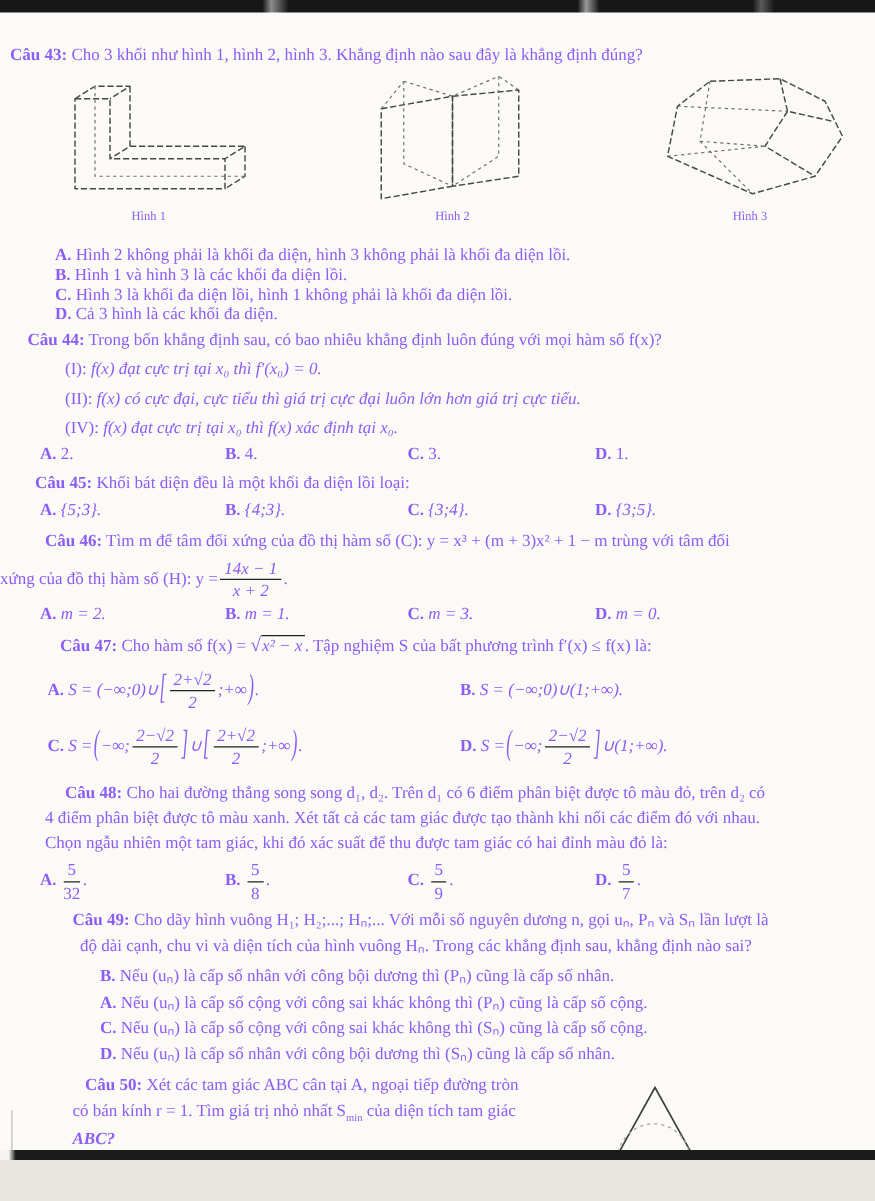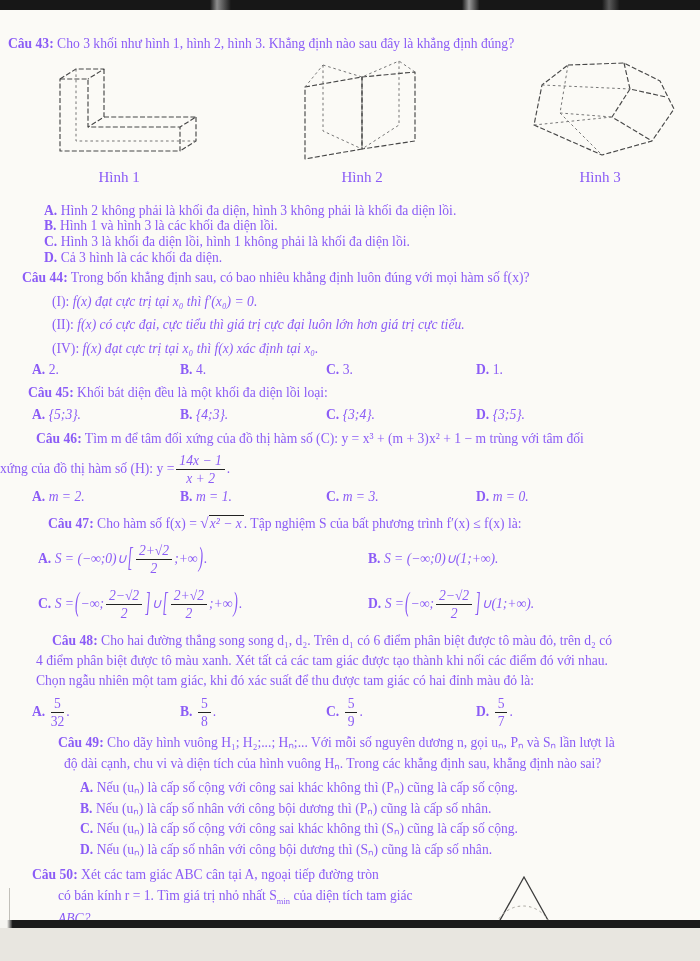--- a/index.html
+++ b/index.html
@@ -31,21 +31,21 @@
   .frac .den { display:block; padding-top:1px; }
   
   .bigb { display:inline-block; transform:scaleY(2.05); transform-origin:50% 52%; margin:0 1px; font-weight:400; }
   
   .sqrt { white-space:nowrap; }
   .sqrt .sign { font-size:1.12em; }
   .sqrt .body { border-top:1.2px solid #222; padding:0 2px 0 1px; }
   sub { font-size:0.62em; }
   .figrow { display:flex; padding:4px 16px 0 30px; justify-content:space-between; }
   .figbox { text-align:center; }
-  .figcap { margin-top:2px; font-size:15px; }
+  .figcap { margin-top:2px; font-size:10px; }
   svg .solid { fill:none; stroke:#474747; stroke-width:1.15; stroke-dasharray:5 2.2; stroke-linejoin:round; }
   svg .hid { fill:none; stroke:#6f6f6f; stroke-width:0.95; stroke-dasharray:2.6 2.8; }
   svg .tri { fill:none; stroke:#3c3c3c; stroke-width:1.3; }
   svg .incircle { fill:none; stroke:#a5a29b; stroke-width:1; stroke-dasharray:2.5 3.2; }
   .stline { padding-left:52px; margin-top:6.5px; }
   .q43opts > div { padding-left:44px; line-height:15.6px; }
 </style>
 </head>
 <body>
 
@@ -194,37 +194,37 @@
     </div>
   </section>
 
   <section style="margin-top:4px;">
     <div class="line" style="padding-left:58px;">
       <b class="ql">Câu 49:</b>
       <span>Cho dãy hình vuông H₁; H₂;...; Hₙ;... Với mỗi số nguyên dương n, gọi uₙ, Pₙ và Sₙ lần lượt là</span>
     </div>
     <div class="line" style="padding-left:64px; margin-top:4px;">độ dài cạnh, chu vi và diện tích của hình vuông Hₙ. Trong các khẳng định sau, khẳng định nào sai?</div>
     <div style="padding-left:80px; margin-top:5px; line-height:20.5px;">
+      <div><span class="ol">B.</span> <span>Nếu (uₙ) là cấp số nhân với công bội dương thì (Pₙ) cũng là cấp số nhân.</span></div>
       <div><span class="ol">A.</span> <span>Nếu (uₙ) là cấp số cộng với công sai khác không thì (Pₙ) cũng là cấp số cộng.</span></div>
-      <div><span class="ol">B.</span> <span>Nếu (uₙ) là cấp số nhân với công bội dương thì (Pₙ) cũng là cấp số nhân.</span></div>
       <div><span class="ol">C.</span> <span>Nếu (uₙ) là cấp số cộng với công sai khác không thì (Sₙ) cũng là cấp số cộng.</span></div>
       <div><span class="ol">D.</span> <span>Nếu (uₙ) là cấp số nhân với công bội dương thì (Sₙ) cũng là cấp số nhân.</span></div>
     </div>
   </section>
 
   <section style="margin-top:7px; position:relative; height:118px;">
-    <div class="line" style="padding-left:32px;">
+    <div class="line" style="padding-left:68px;">
       <b class="ql">Câu 50:</b>
       <span>Xét các tam giác ABC cân tại A, ngoại tiếp đường tròn</span>
     </div>
     <div class="line" style="padding-left:58px; margin-top:4px;">
       <span>có bán kính r = 1. Tìm giá trị nhỏ nhất S</span><sub>min</sub>
       <span>của diện tích tam giác</span>
     </div>
-    <div class="line m" style="padding-left:58px; margin-top:4px;">ABC?</div>
+    <div class="line m" style="padding-left:58px; margin-top:4px;font-weight:bold;">ABC?</div>
     <div style="padding-left:95px; margin-top:6px; display:grid; grid-template-columns:136px auto; width:330px; row-gap:6px;">
       <div class="m"><b class="ol" style="font-style:normal;">A.</b> <span>S</span><sub>min</sub><span> = 2π.</span></div>
       <div class="m"><b class="ol" style="font-style:normal;">B.</b> <span>S</span><sub>min</sub><span> = 3√3.</span></div>
 
     </div>
     <svg width="108" height="100" viewBox="0 0 108 100" style="position:absolute; left:470px; top:6px;">
       <path class="tri" d="M54,4 L4,94 L104,94 Z"></path>
       <circle class="incircle" cx="53" cy="62" r="29"></circle>
       <circle cx="53" cy="62" r="1.6" fill="#555"></circle>
     </svg>

